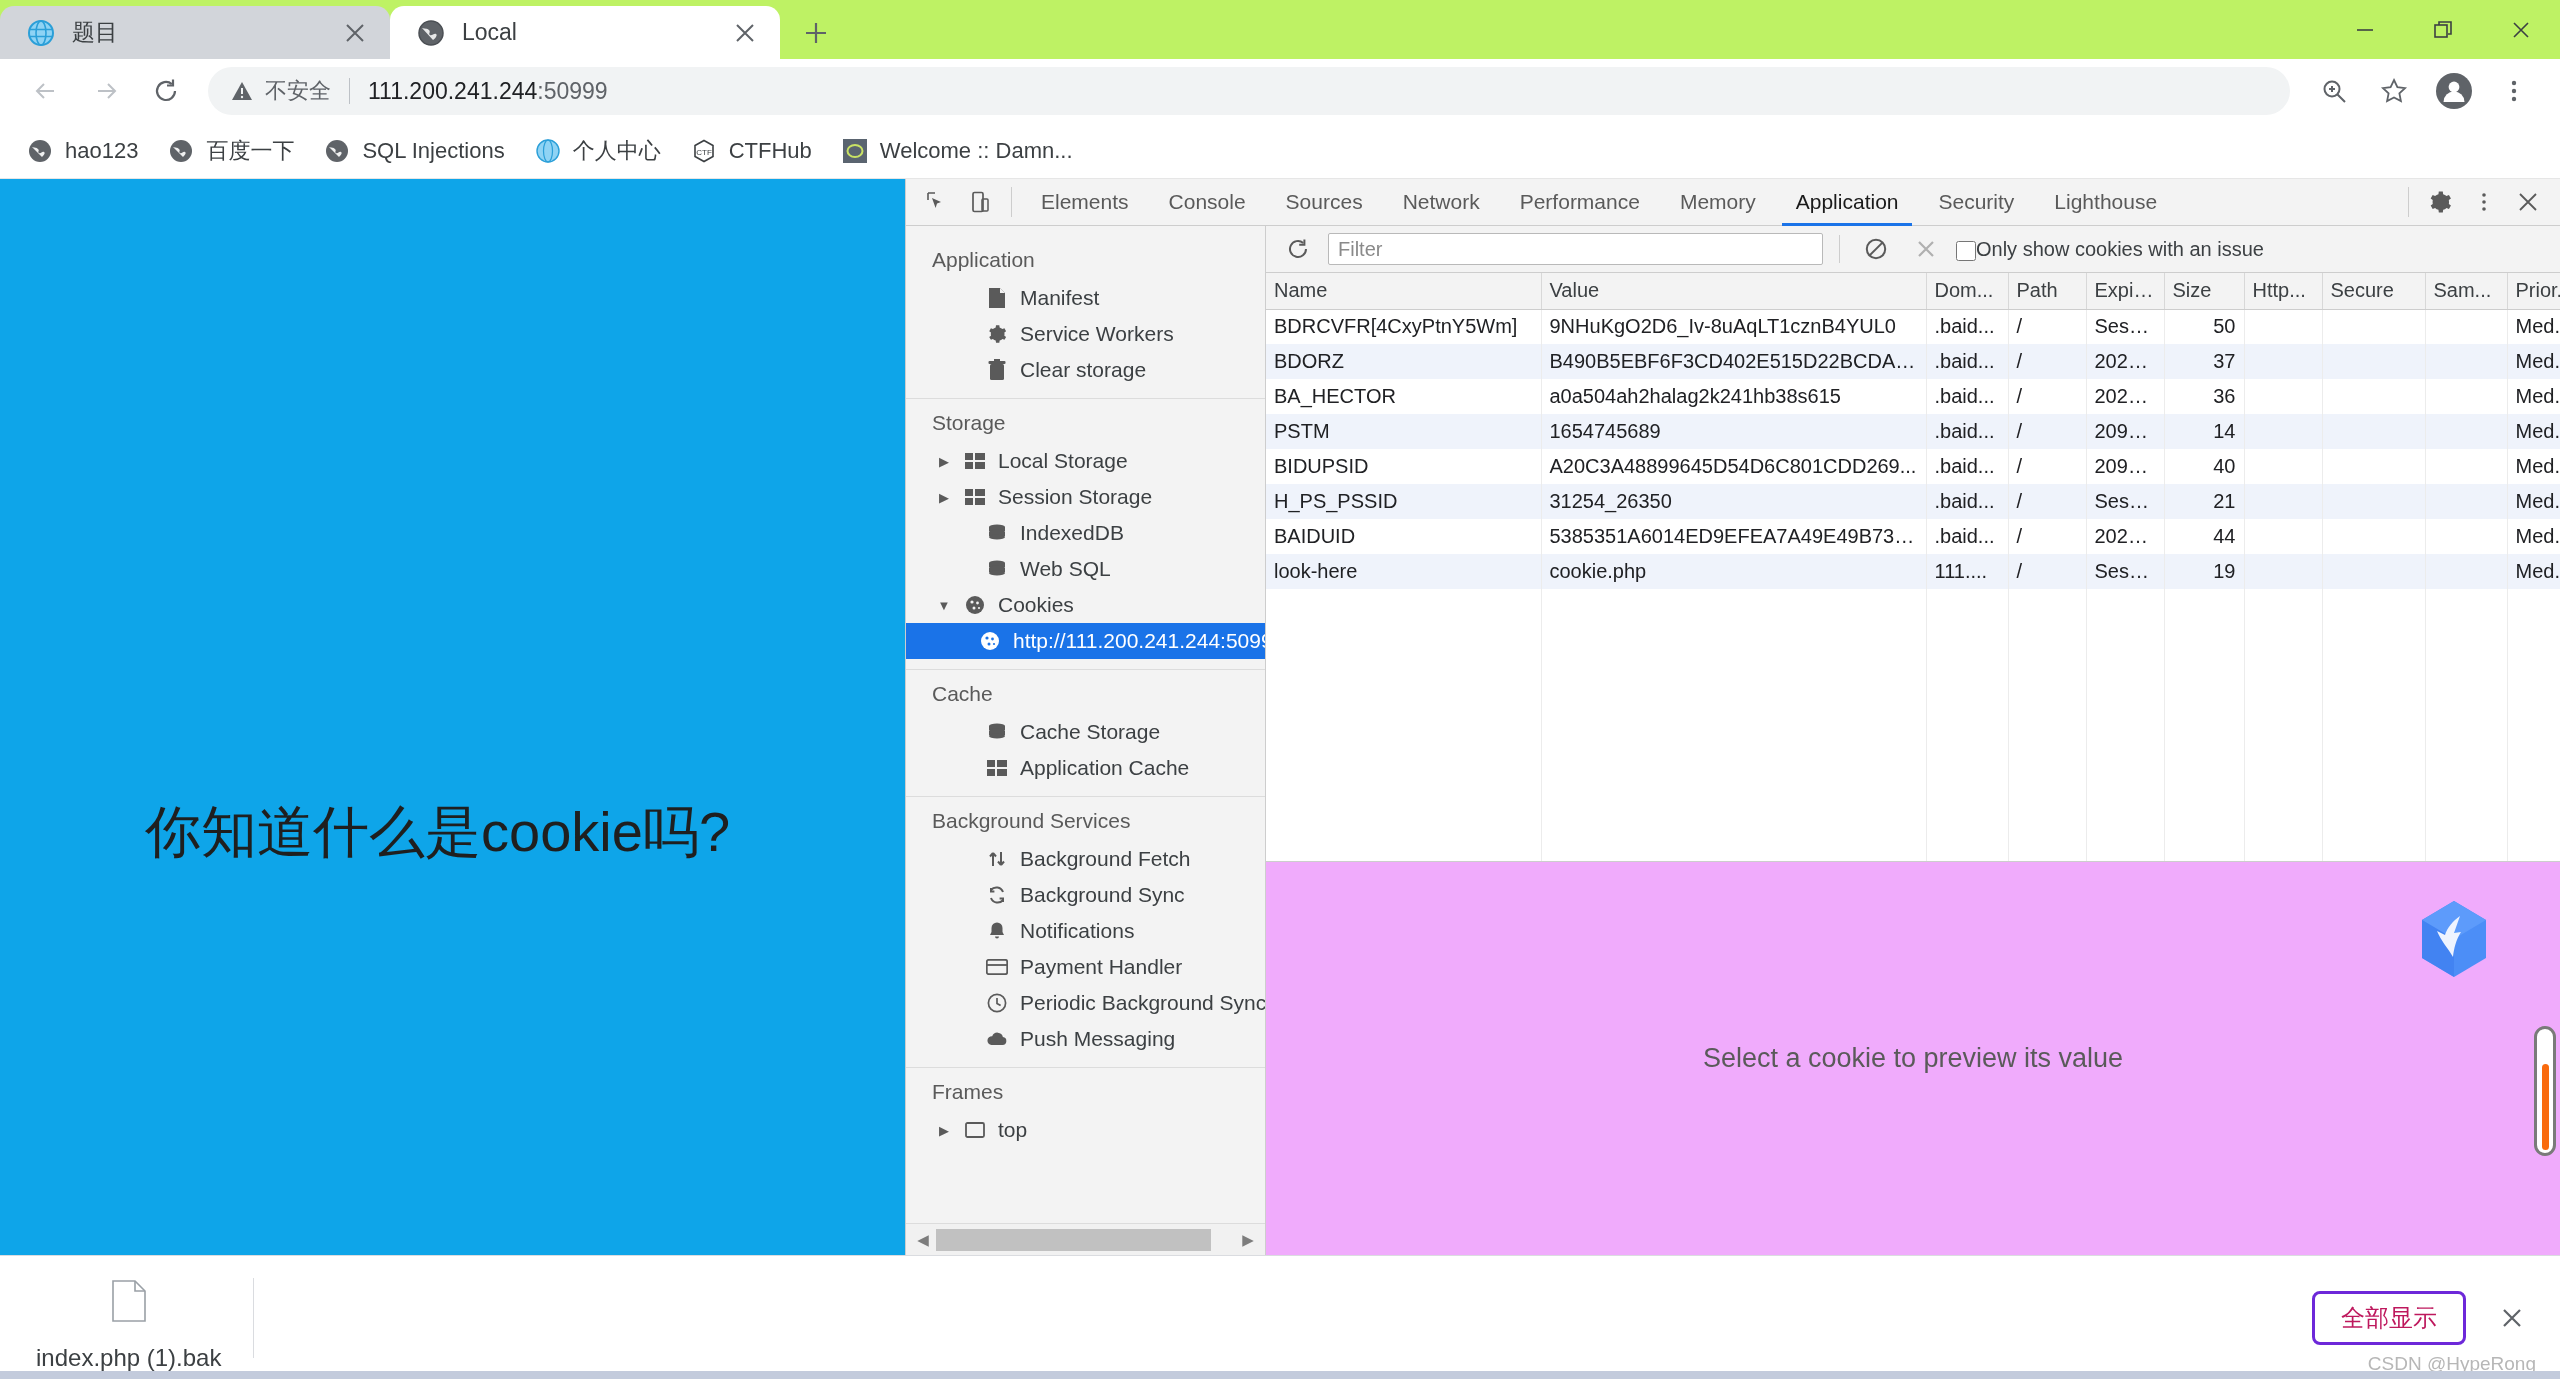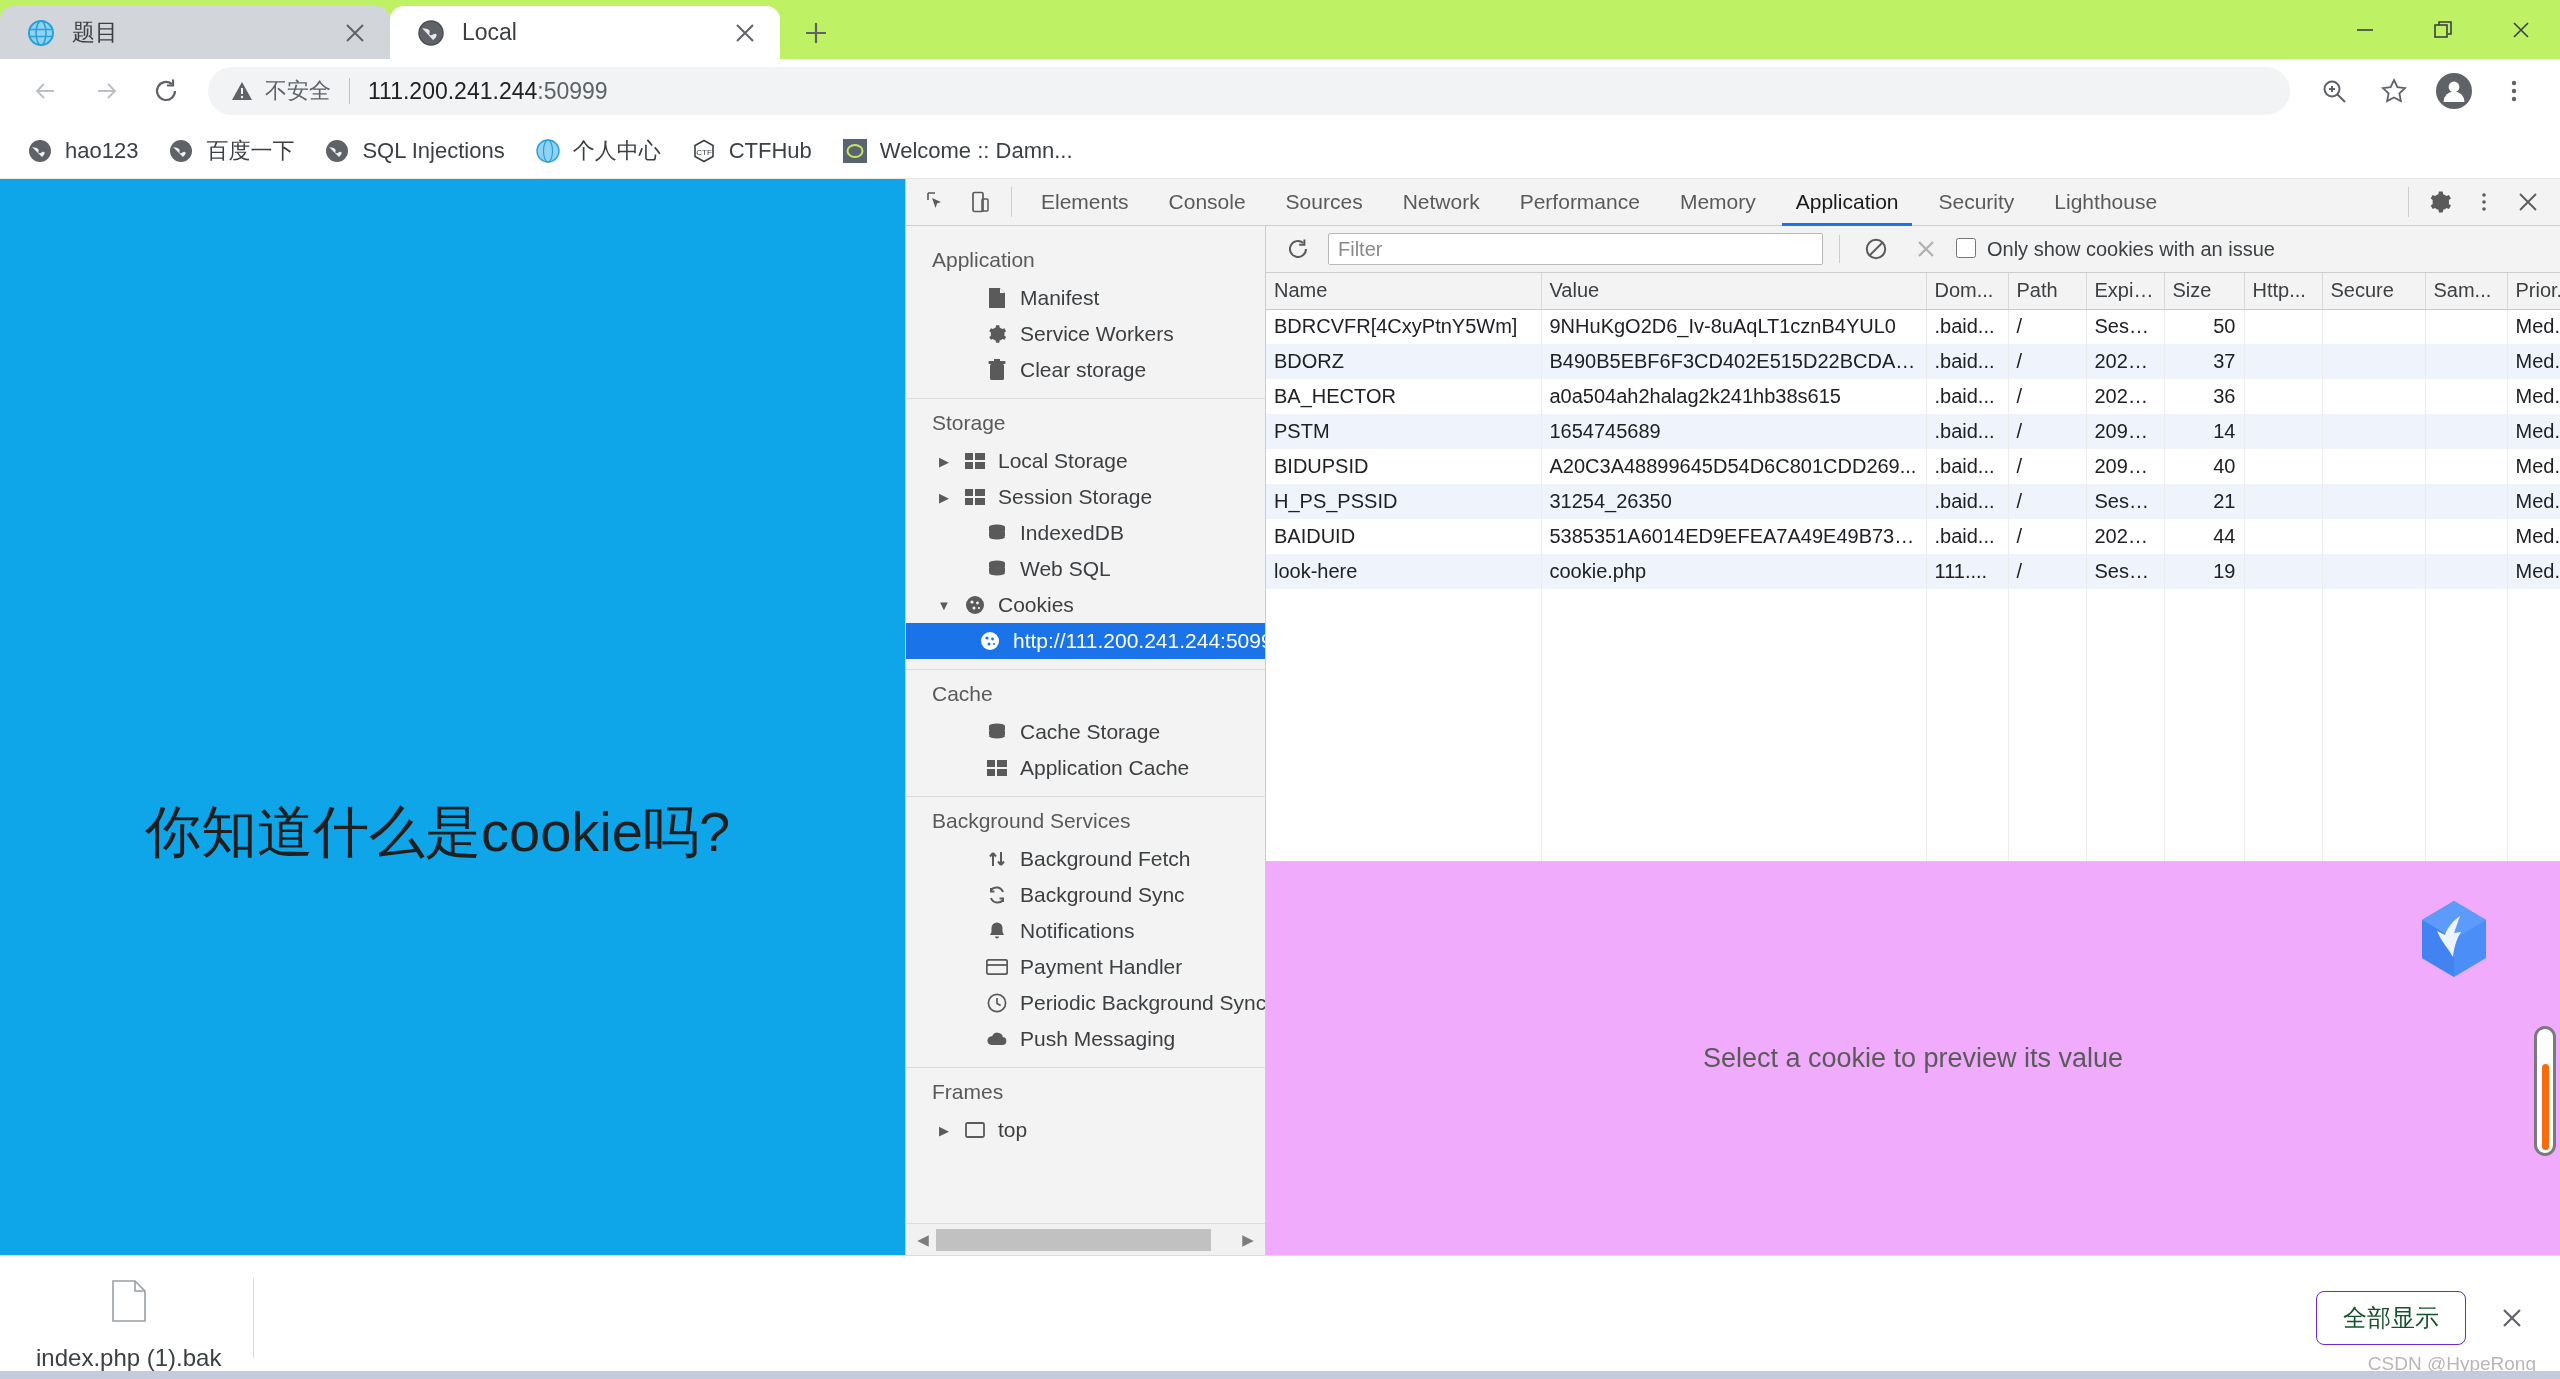--- a/index.html
+++ b/index.html
@@ -159,21 +159,21 @@
   }
   .ct-btn { width:40px;height:38px;display:flex;align-items:center;justify-content:center;color:#5a5a5a;}
   .ct-btn.dim { color:#b0b0b0; }
   .filter-input {
     width: 495px; height: 32px; border: 1px solid #b9b9b9; background:#fff;
     font-size: 20px; color:#6d28d9; padding: 0 9px; border-radius:2px;
     font-family:"Liberation Sans", sans-serif;
   }
   .filter-input::placeholder { color: #8a8a8a; }
   .ct-sep { width:1px; height:28px; background:#cdcdcd; margin: 0 6px;}
-  .ct-check { display:flex; align-items:flex-start; gap:11px; font-size:20px; color:#3c4043; white-space:nowrap;}
+  .ct-check { display:flex; align-items:flex-end; font-size:20px; color:#3c4043; white-space:nowrap;}
   .ct-check input { width:20px;height:20px;}
 
   
   .table-wrap { flex: 0 0 588px; overflow: hidden; background:#fff; position:relative; }
   table.cookies { width: 100%; border-collapse: collapse; table-layout: fixed; }
   table.cookies th {
     background:#f3f3f3; font-weight: 400; font-size: 20px; color:#3c4043;
     text-align:left; padding: 6px 8px; height: 36px;
     border-right: 1px solid #d8d8d8; border-bottom: 1px solid #cdcdcd;
     white-space:nowrap; overflow:hidden; text-overflow:ellipsis;
@@ -211,23 +211,23 @@
   }
   .dl-item {
     display:flex; align-items:center; gap: 22px; height: 76px; padding: 0 14px; flex-direction: column;
   }
   .dl-fileico { width:34px; height:42px; flex:0 0 34px; }
   .dl-name { font-size:24px; color:#3c4043; white-space:nowrap;}
   .dl-chev { width:44px;height:44px;display:flex;align-items:center;justify-content:center;color:#5f6368;}
   .dl-sep { width:1px; height:80px; background:#dadce0; margin-left: 18px;}
   .shelf-right { margin-left:auto; display:flex; align-items:center; gap: 20px;}
   .showall-btn {
-    border: 1px solid #6d28d9; border-radius: 8px; height: 54px;
+    border: 3px solid #6d28d9; border-radius: 8px; height: 54px;
     display:flex;align-items:center;justify-content:center; padding: 0 26px;
-    font-size: 24px; color:#14532d; white-space:nowrap;
+    font-size: 24px; color:#be185d; white-space:nowrap;
   }
   .shelf-close { width:52px;height:52px;display:flex;align-items:center;justify-content:center;color:#5f6368;}
   .watermark {
     position:absolute; right: 24px; bottom: 4px;
     font-size: 19px; color:#b7b7b7; font-family:"Liberation Sans", sans-serif;
   }
   .bottom-strip { position:absolute; left:0; right:0; bottom:0; height: 8px; background:#c3cbdc;}
 </style>
 </head>
 <body>

